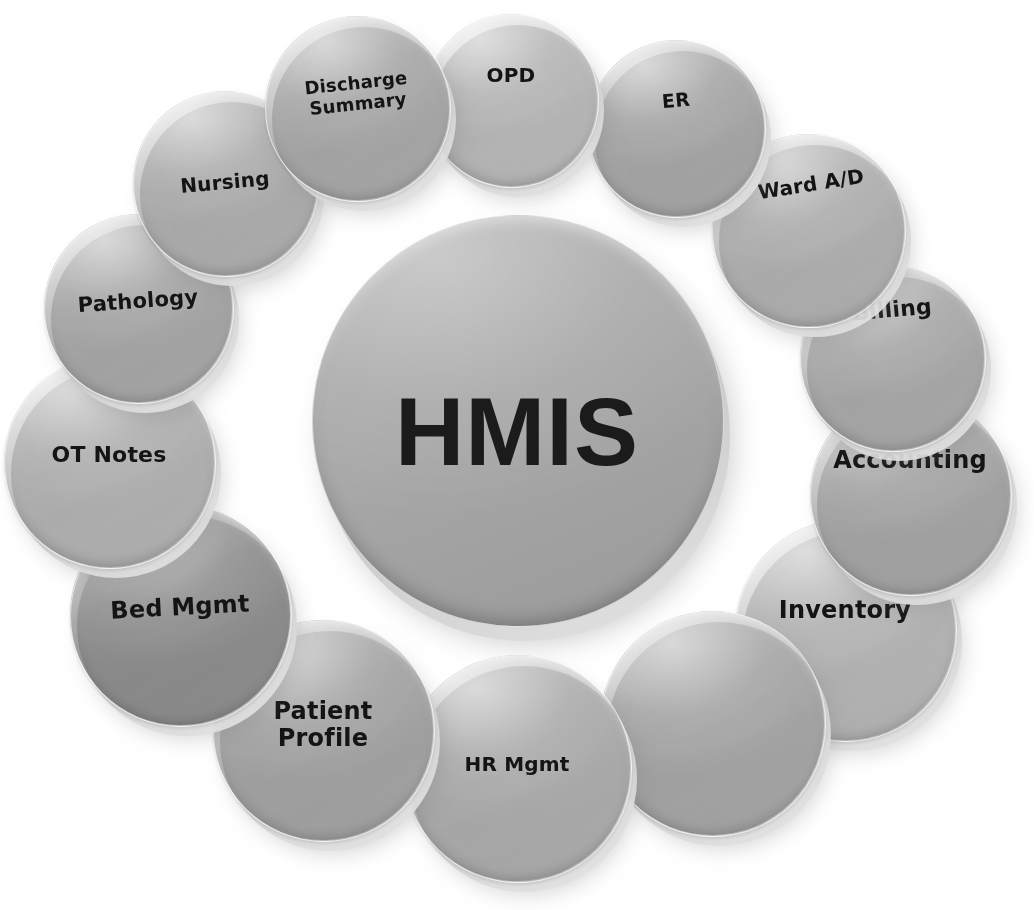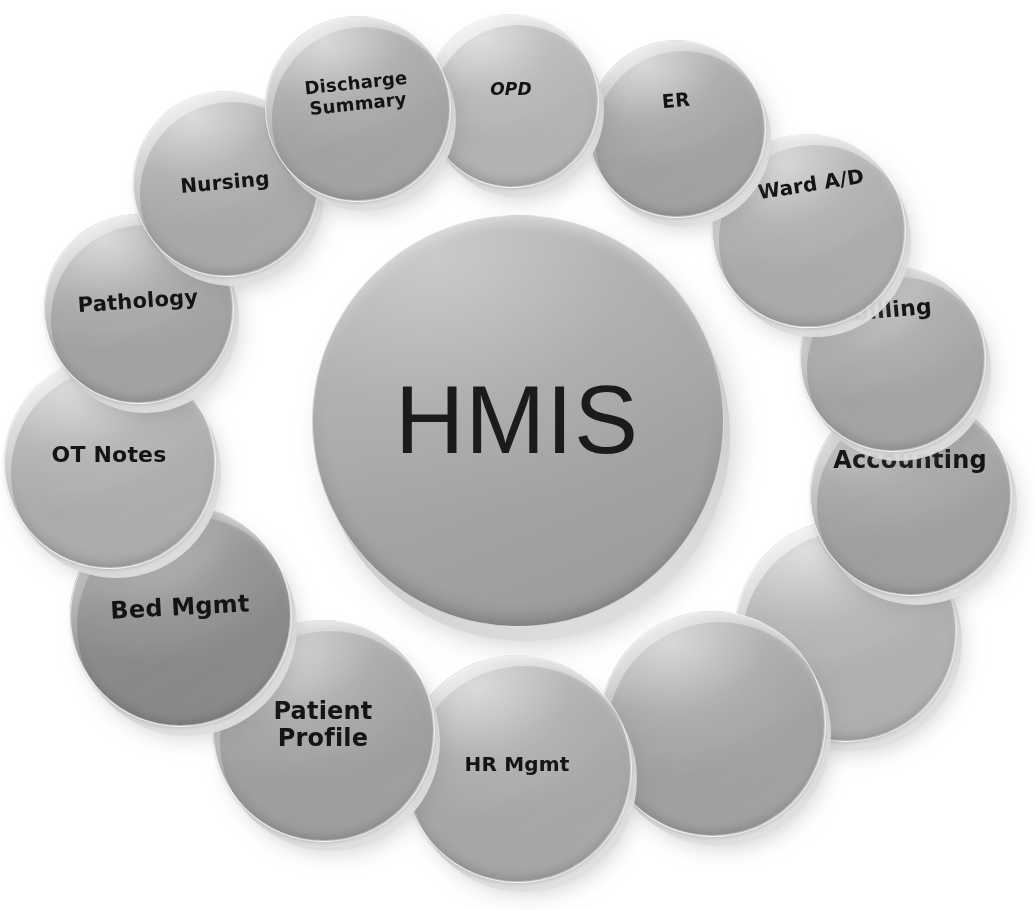--- a/index.html
+++ b/index.html
@@ -126,45 +126,45 @@
         rgba(255,255,255,.08) 36%,
         rgba(255,255,255,0) 64%),
       linear-gradient(158deg, #b2b2b2 0%, #a9a9a9 42%, #a0a0a0 74%, #9a9a9a 100%);
     border: 1px solid rgba(255,255,255,.55);
     box-shadow:
       inset 0 -10px 20px -8px rgba(0,0,0,.30),
       inset 0 10px 18px -10px rgba(255,255,255,.80);
   }
   #center-disc .c-label {
     position: absolute;
-    left: 0; top: 0;
+    left: 0; top: 12px;
     width: 100%;
     height: 100%;
     display: flex;
     align-items: center;
     justify-content: center;
     color: #1b1b1b;
     font-family: "Liberation Sans", sans-serif;
-    font-weight: 400;
+    font-weight: 700;
     font-size: 96px;
     letter-spacing: 1px;
   }
 </style>
 </head>
 <body>
 
 <div id="stage">
 
   <div id="outer-ring">
       <div class="disc" style="left: 425px; top: 14px; width: 172px; height: 172px; z-index: 6;">
         <div class="halo"></div>
         <div class="plate"></div>
         <div class="body" style="background: rgb(220, 220, 220);"></div>
         <div class="face"></div>
-        <div class="label" style="font-size: 17px; top: 92px; transform: translate(0px, -26px) rotate(0deg); font-style: italic;">OPD</div>
+        <div class="label" style="font-size: 20px; top: 76px; transform: translate(0px, -26px) rotate(0deg);">OPD</div>
       </div>
       <div class="disc" style="left: 588px; top: 40px; width: 176px; height: 176px; z-index: 5;">
         <div class="halo"></div>
         <div class="plate"></div>
         <div class="body" style="background: rgb(199, 199, 199);"></div>
         <div class="face"></div>
         <div class="label" style="font-size: 19px; top: 76.22px; transform: translate(0px, -26px) rotate(-5deg);">ER</div>
       </div>
       <div class="disc" style="left: 712px; top: 134px; width: 192px; height: 192px; z-index: 4;">
         <div class="halo"></div>
@@ -185,20 +185,21 @@
         <div class="plate"></div>
         <div class="body" style="background: rgb(197, 197, 197);"></div>
         <div class="face"></div>
         <div class="label" style="font-size: 24px; top: 85.12px; transform: translate(0px, -32px) rotate(0deg);">Accounting</div>
       </div>
       <div class="disc" style="left: 735px; top: 520px; width: 220px; height: 220px; z-index: 1;">
         <div class="halo"></div>
         <div class="plate"></div>
         <div class="body" style="background: rgb(216, 216, 216);"></div>
         <div class="face"></div>
+        <div class="label" style="font-size: 24px; top: 95.12px; transform: translate(0px, -18px) rotate(0deg);">Inventory</div>
       </div>
       <div class="disc" style="left: 600px; top: 611px; width: 224px; height: 224px; z-index: 2;">
         <div class="halo"></div>
         <div class="plate"></div>
         <div class="body" style="background: rgb(198, 198, 198);"></div>
         <div class="face"></div>
       </div>
       <div class="disc" style="left: 404px; top: 655px; width: 226px; height: 226px; z-index: 3;">
         <div class="halo"></div>
         <div class="plate"></div>

